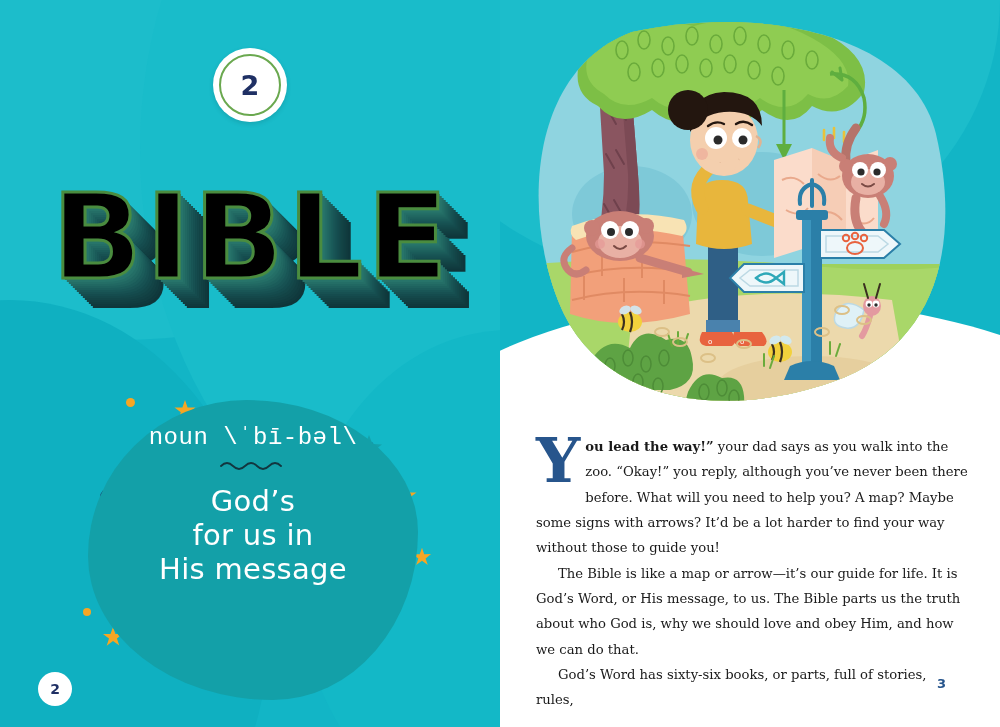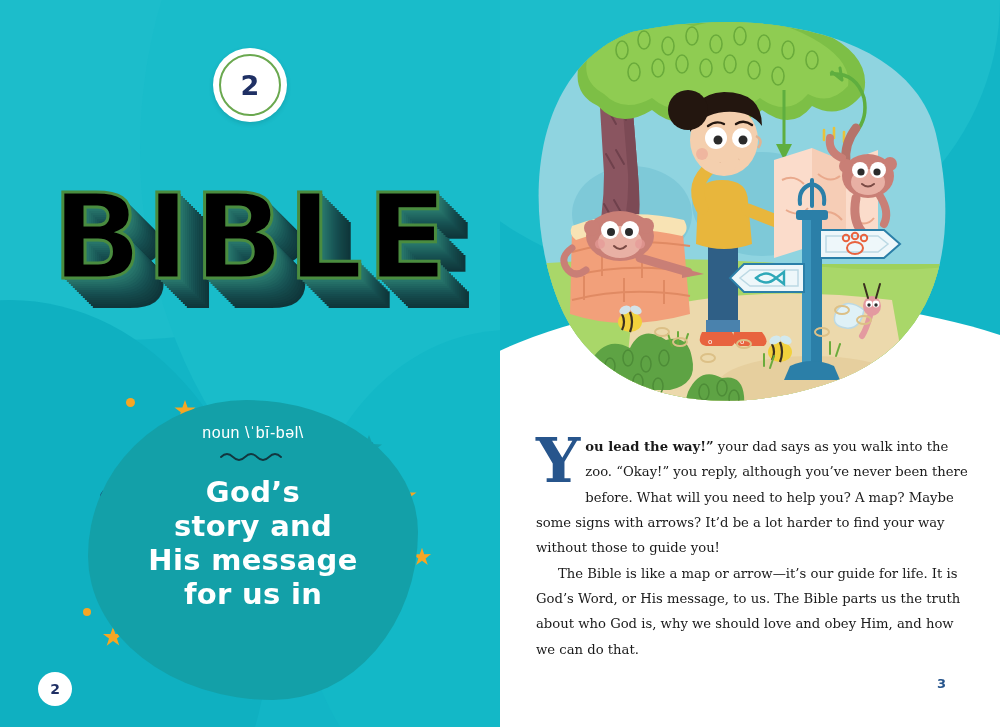--- a/index.html
+++ b/index.html
@@ -48,25 +48,25 @@
   }
 
   
   .blob{
     position:absolute;left:88px;top:400px;width:330px;height:300px;
     background:#13a0a8;
     border-radius:48% 52% 44% 56% / 52% 44% 56% 48%;
   }
   .def-block{position:absolute;left:88px;top:424px;width:330px;text-align:center;}
   .pron{
-    font-family:Liberation Sans, sans-serif;font-size:16px;color:#ffffff;letter-spacing:.5px;
+    font-family:Liberation Mono, monospace;font-size:24px;color:#ffffff;letter-spacing:.5px;
   }
   .squiggle{margin:8px auto 14px auto;display:block;}
   .definition{
-    font-family:"DejaVu Sans",sans-serif;font-weight:700;font-size:29px;line-height:1.17;
+    font-family:"DejaVu Sans",sans-serif;font-weight:400;font-size:29px;line-height:1.17;
     color:#ffffff;letter-spacing:.3px;
   }
 
   .deco{position:absolute;pointer-events:none;}
   .dot{border-radius:50%;}
   .ring-o{border-radius:50%;border:2.5px solid #1f3064;}
 
   .page-num-left{
     position:absolute;left:38px;top:672px;width:34px;height:34px;border-radius:50%;
     background:#ffffff;display:flex;align-items:center;justify-content:center;
@@ -146,23 +146,22 @@
 
     <div class="blob"></div>
 
     <div class="def-block">
       <div class="pron">noun \ˈbī-bəl\</div>
       <svg class="squiggle" width="70" height="12" viewBox="0 0 70 12">
         <path d="M3 7 q6 -6 12 0 q6 6 12 0 q6 -6 12 0 q6 6 12 0 q6 -6 12 0" stroke="#12363f" stroke-width="1.8" fill="none" stroke-linecap="round"></path>
       </svg>
       <div class="definition">
         <div>God’s</div>
-        <div>story and</div>
+        <div>for us in</div>
         <div>His message</div>
-        <div>for us in</div>
       </div>
     </div>
 
     <div class="page-num-left">2</div>
   </div>
 
   <div class="right-page">
     <div class="right-teal">
       <div class="rc1"></div>
     </div>
@@ -404,18 +403,19 @@
           <ellipse cx="330" cy="296" rx="7" ry="4"></ellipse>
             <ellipse cx="352" cy="306" rx="7" ry="4"></ellipse>
           <ellipse cx="310" cy="318" rx="7" ry="4"></ellipse>
         </g>
       </g>
     </svg>
 
     <div class="body-copy">
       <p><span class="dropcap">Y</span><span class="lead-bold">ou lead the way!”</span><span> your dad says as you walk into the zoo. “Okay!” you reply, although you’ve never been there before. What will you need to help you? A map? Maybe some signs with arrows? It’d be a lot harder to find your way without those to guide you!</span></p>
       <p class="indent">The Bible is like a map or arrow—it’s our guide for life. It is God’s Word, or His message, to us. The Bible parts us the truth about who God is, why we should love and obey Him, and how we can do that.</p>
+      <p class="indent">God’s Word has sixty-six books, or parts, full of stories, rules,</p>
     </div>
 
     <div class="page-num-right">3</div>
   </div>
 
 </div>
 
 </body></html>

